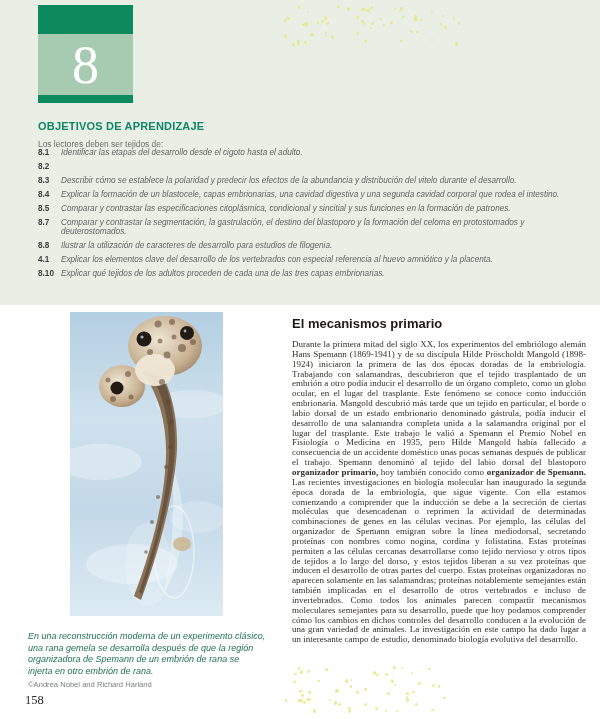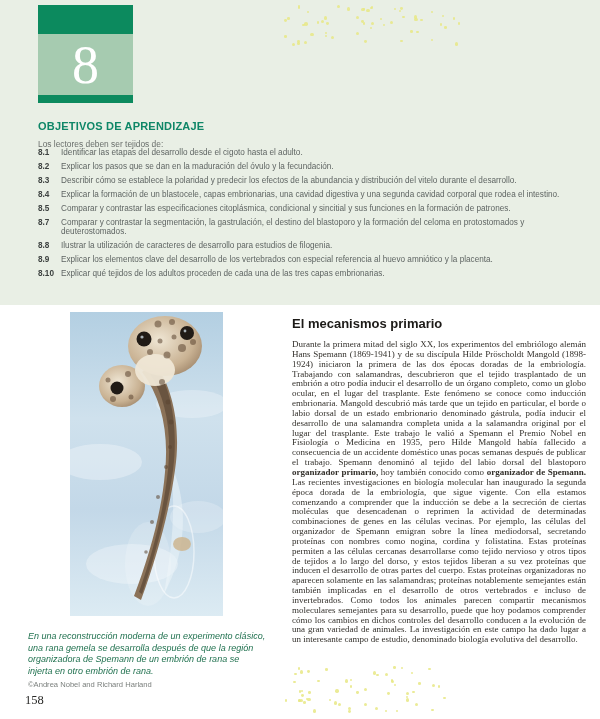--- a/index.html
+++ b/index.html
@@ -27,21 +27,21 @@
   .dots-bottom{left:283px;top:666px;width:175px;height:50px;}
   .dot{position:absolute;border-radius:50%;opacity:.85;}
 
   
   .objectives{position:absolute;left:38px;top:120px;width:552px;}
   .obj-heading{margin:0;font-size:11px;font-weight:bold;color:#0e8667;letter-spacing:.2px;}
   .obj-lead{margin:7px 0 0 0;font-size:8.4px;color:#6a6f6c;}
   .obj-list{}
   .obj-row{display:flex;margin-bottom:5.4px;line-height:1.05;}
   .obj-num{flex:none;width:23px;font-size:8.2px;font-weight:bold;color:#3d4240;}
-  .obj-text{font-size:8.2px;color:#5f6563;}
+  .obj-text{font-size:8.2px;color:#5f6563;font-style:italic;}
 
   
   .figure-photo{position:absolute;left:70px;top:312px;width:153px;height:304px;overflow:hidden;}
   .figure-photo svg{display:block;}
 
   .fig-caption{position:absolute;left:28px;top:622px;width:238px;
       font-style:italic;font-size:9px;line-height:11.6px;color:#20714f;}
   .fig-credit{position:absolute;left:28px;top:672px;width:238px;
       font-size:7.6px;color:#7a7f7c;}
 
@@ -132,21 +132,20 @@
   <div class="objectives">
     <h2 class="obj-heading">OBJETIVOS DE APRENDIZAJE</h2>
     <p class="obj-lead">Los lectores deben ser tejidos de:</p>
     <div class="obj-list">
       <div class="obj-row">
         <span class="obj-num">8.1</span>
         <span class="obj-text">Identificar las etapas del desarrollo desde el cigoto hasta el adulto.</span>
       </div>
       <div class="obj-row">
         <span class="obj-num">8.2</span>
-        <span class="obj-text">Explicar los pasos que se dan en la maduración del óvulo y la fecundación.</span>
       </div>
       <div class="obj-row">
         <span class="obj-num">8.3</span>
         <span class="obj-text">Describir cómo se establece la polaridad y predecir los efectos de la abundancia y distribución del vitelo durante el desarrollo.</span>
       </div>
       <div class="obj-row">
         <span class="obj-num">8.4</span>
         <span class="obj-text">Explicar la formación de un blastocele, capas embrionarias, una cavidad digestiva y una segunda cavidad corporal que rodea el intestino.</span>
       </div>
       <div class="obj-row">
@@ -155,21 +154,21 @@
       </div>
       <div class="obj-row">
         <span class="obj-num">8.7</span>
         <span class="obj-text">Comparar y contrastar la segmentación, la gastrulación, el destino del blastoporo y la formación del celoma en protostomados y deuterostomados.</span>
       </div>
       <div class="obj-row">
         <span class="obj-num">8.8</span>
         <span class="obj-text">Ilustrar la utilización de caracteres de desarrollo para estudios de filogenia.</span>
       </div>
       <div class="obj-row">
-        <span class="obj-num">8.9</span>
+        <span class="obj-num">4.1</span>
         <span class="obj-text">Explicar los elementos clave del desarrollo de los vertebrados con especial referencia al huevo amniótico y la placenta.</span>
       </div>
       <div class="obj-row">
         <span class="obj-num">8.10</span>
         <span class="obj-text">Explicar qué tejidos de los adultos proceden de cada una de las tres capas embrionarias.</span>
       </div>
     </div>
   </div>
 
   <div class="figure-photo">

